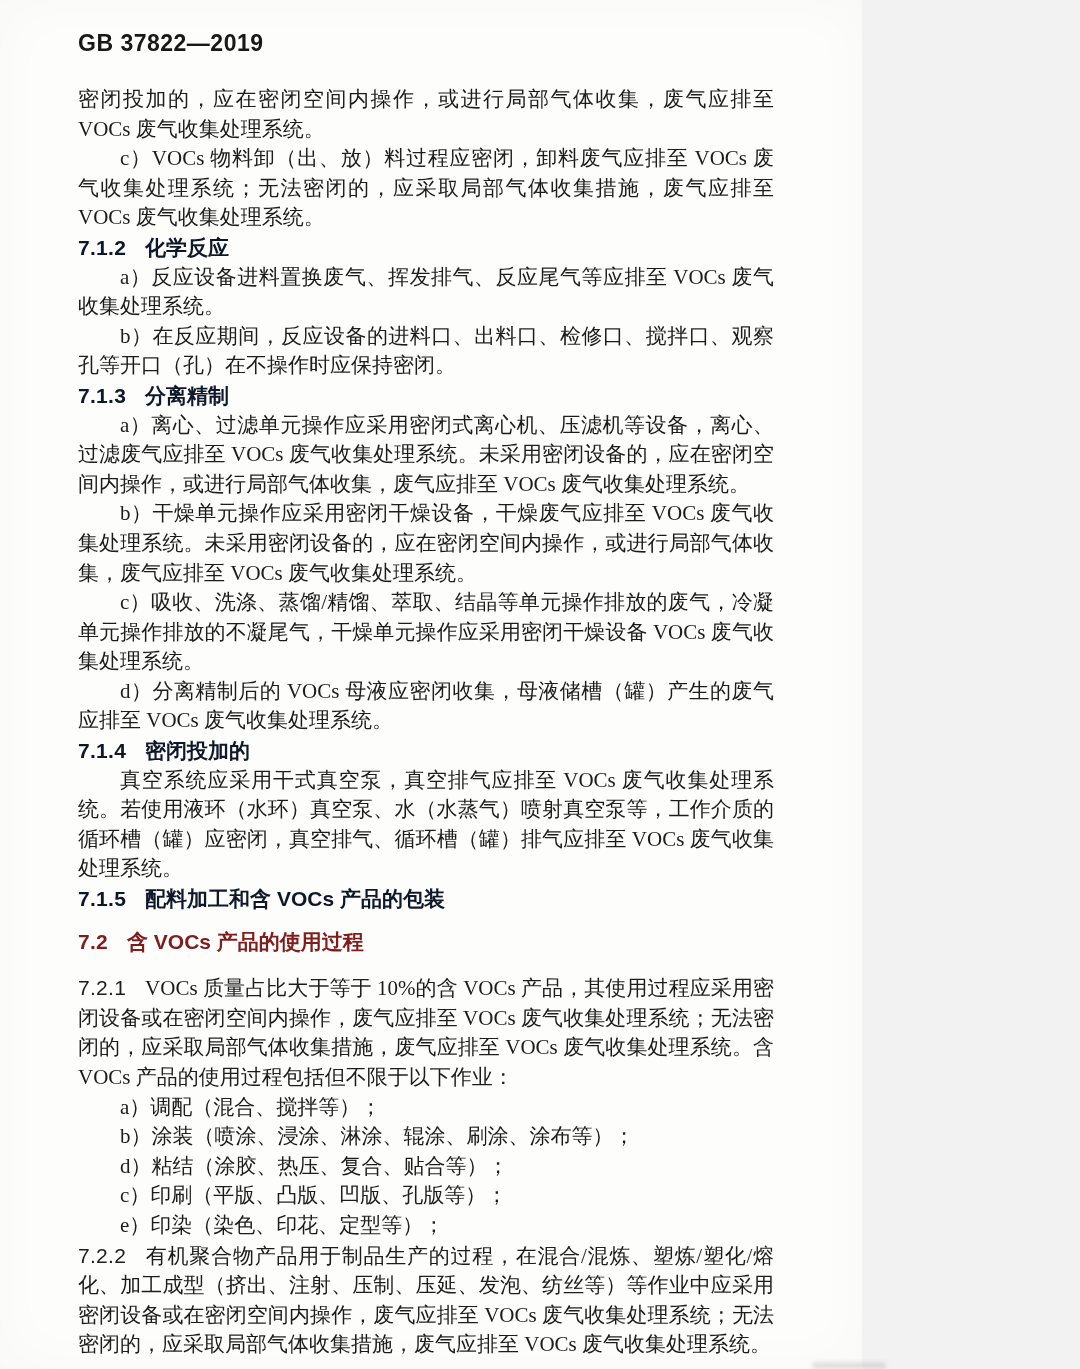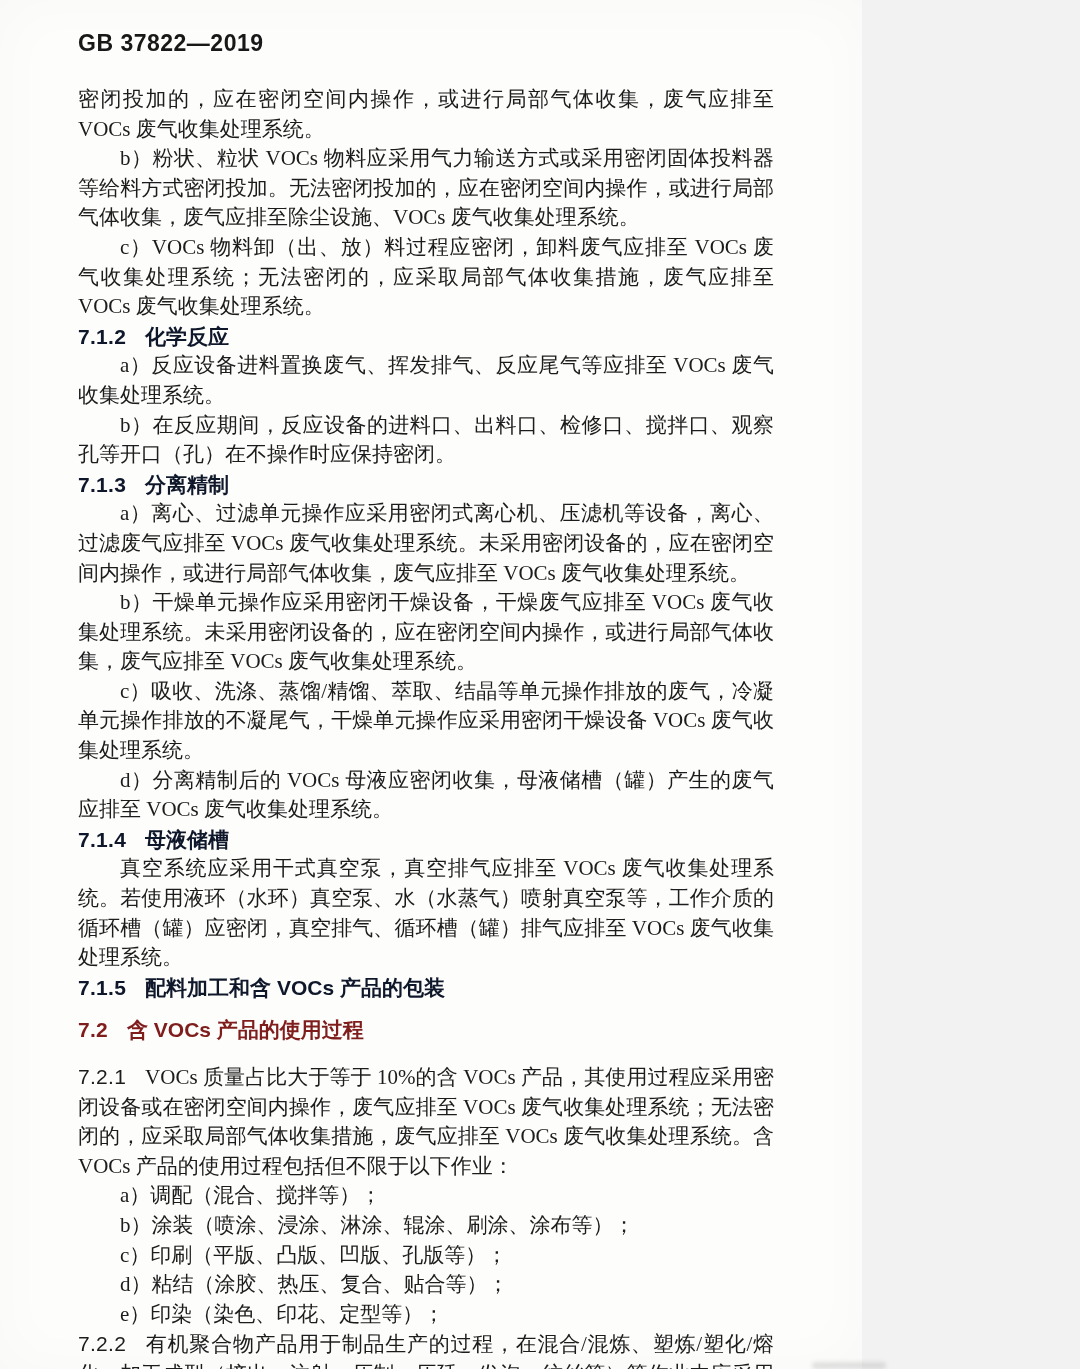--- a/index.html
+++ b/index.html
@@ -73,37 +73,36 @@
   }
 </style>
 </head>
 <body>
 
 <div class="page">
   <div class="doc-header">GB 37822—2019</div>
 
   <div class="doc-body">
       <p class="para no-indent">密闭投加的，应在密闭空间内操作，或进行局部气体收集，废气应排至 VOCs 废气收集处理系统。</p>
-      <p class="para indent">b）粉状、粒状 VOCs 物料应采用气力输送方式或采用密闭固体投料器等给料方式密闭投加。无法密闭投加的，应在密闭空间内操作，或进行局部气体收集，废气应排至除尘设施、VOCs 废气收集处理系统。</p>
       <p class="para indent">c）VOCs 物料卸（出、放）料过程应密闭，卸料废气应排至 VOCs 废气收集处理系统；无法密闭的，应采取局部气体收集措施，废气应排至 VOCs 废气收集处理系统。</p>
       <p class="h3"><span class="num">7.1.2</span><span class="title">化学反应</span></p>
       <p class="para indent">a）反应设备进料置换废气、挥发排气、反应尾气等应排至 VOCs 废气收集处理系统。</p>
       <p class="para indent">b）在反应期间，反应设备的进料口、出料口、检修口、搅拌口、观察孔等开口（孔）在不操作时应保持密闭。</p>
       <p class="h3"><span class="num">7.1.3</span><span class="title">分离精制</span></p>
       <p class="para indent">a）离心、过滤单元操作应采用密闭式离心机、压滤机等设备，离心、过滤废气应排至 VOCs 废气收集处理系统。未采用密闭设备的，应在密闭空间内操作，或进行局部气体收集，废气应排至  VOCs 废气收集处理系统。</p>
       <p class="para indent">b）干燥单元操作应采用密闭干燥设备，干燥废气应排至 VOCs 废气收集处理系统。未采用密闭设备的，应在密闭空间内操作，或进行局部气体收集，废气应排至 VOCs 废气收集处理系统。</p>
       <p class="para indent">c）吸收、洗涤、蒸馏/精馏、萃取、结晶等单元操作排放的废气，冷凝单元操作排放的不凝尾气，干燥单元操作应采用密闭干燥设备 VOCs 废气收集处理系统。</p>
       <p class="para indent">d）分离精制后的 VOCs 母液应密闭收集，母液储槽（罐）产生的废气应排至 VOCs 废气收集处理系统。</p>
-      <p class="h3"><span class="num">7.1.4</span><span class="title">母液储槽</span></p>
+      <p class="h3"><span class="num">7.1.4</span><span class="title">密闭投加的</span></p>
       <p class="para indent">真空系统应采用干式真空泵，真空排气应排至 VOCs 废气收集处理系统。若使用液环（水环）真空泵、水（水蒸气）喷射真空泵等，工作介质的循环槽（罐）应密闭，真空排气、循环槽（罐）排气应排至 VOCs 废气收集处理系统。</p>
       <p class="h3"><span class="num">7.1.5</span><span class="title">配料加工和含 VOCs 产品的包装</span></p>
       <p class="h2"><span class="num">7.2</span><span class="title">含 VOCs 产品的使用过程</span></p>
       <p class="para numbered"><span class="num-inline">7.2.1</span><span>VOCs 质量占比大于等于 10%的含 VOCs 产品，其使用过程应采用密闭设备或在密闭空间内操作，废气应排至 VOCs 废气收集处理系统；无法密闭的，应采取局部气体收集措施，废气应排至 VOCs 废气收集处理系统。含 VOCs 产品的使用过程包括但不限于以下作业：</span></p>
       <p class="para indent">a）调配（混合、搅拌等）；</p>
       <p class="para indent">b）涂装（喷涂、浸涂、淋涂、辊涂、刷涂、涂布等）；</p>
+      <p class="para indent">d）粘结（涂胶、热压、复合、贴合等）；</p>
       <p class="para indent">c）印刷（平版、凸版、凹版、孔版等）；</p>
-      <p class="para indent">d）粘结（涂胶、热压、复合、贴合等）；</p>
       <p class="para indent">e）印染（染色、印花、定型等）；</p>
       <p class="para numbered"><span class="num-inline">7.2.2</span><span>有机聚合物产品用于制品生产的过程，在混合/混炼、塑炼/塑化/熔化、加工成型（挤出、注射、压制、压延、发泡、纺丝等）等作业中应采用密闭设备或在密闭空间内操作，废气应排至 VOCs 废气收集处理系统；无法密闭的，应采取局部气体收集措施，废气应排至 VOCs 废气收集处理系统。</span></p>
     </div>
 
   <div class="edge-artifact"></div>
 </div>
 
 </body></html>

